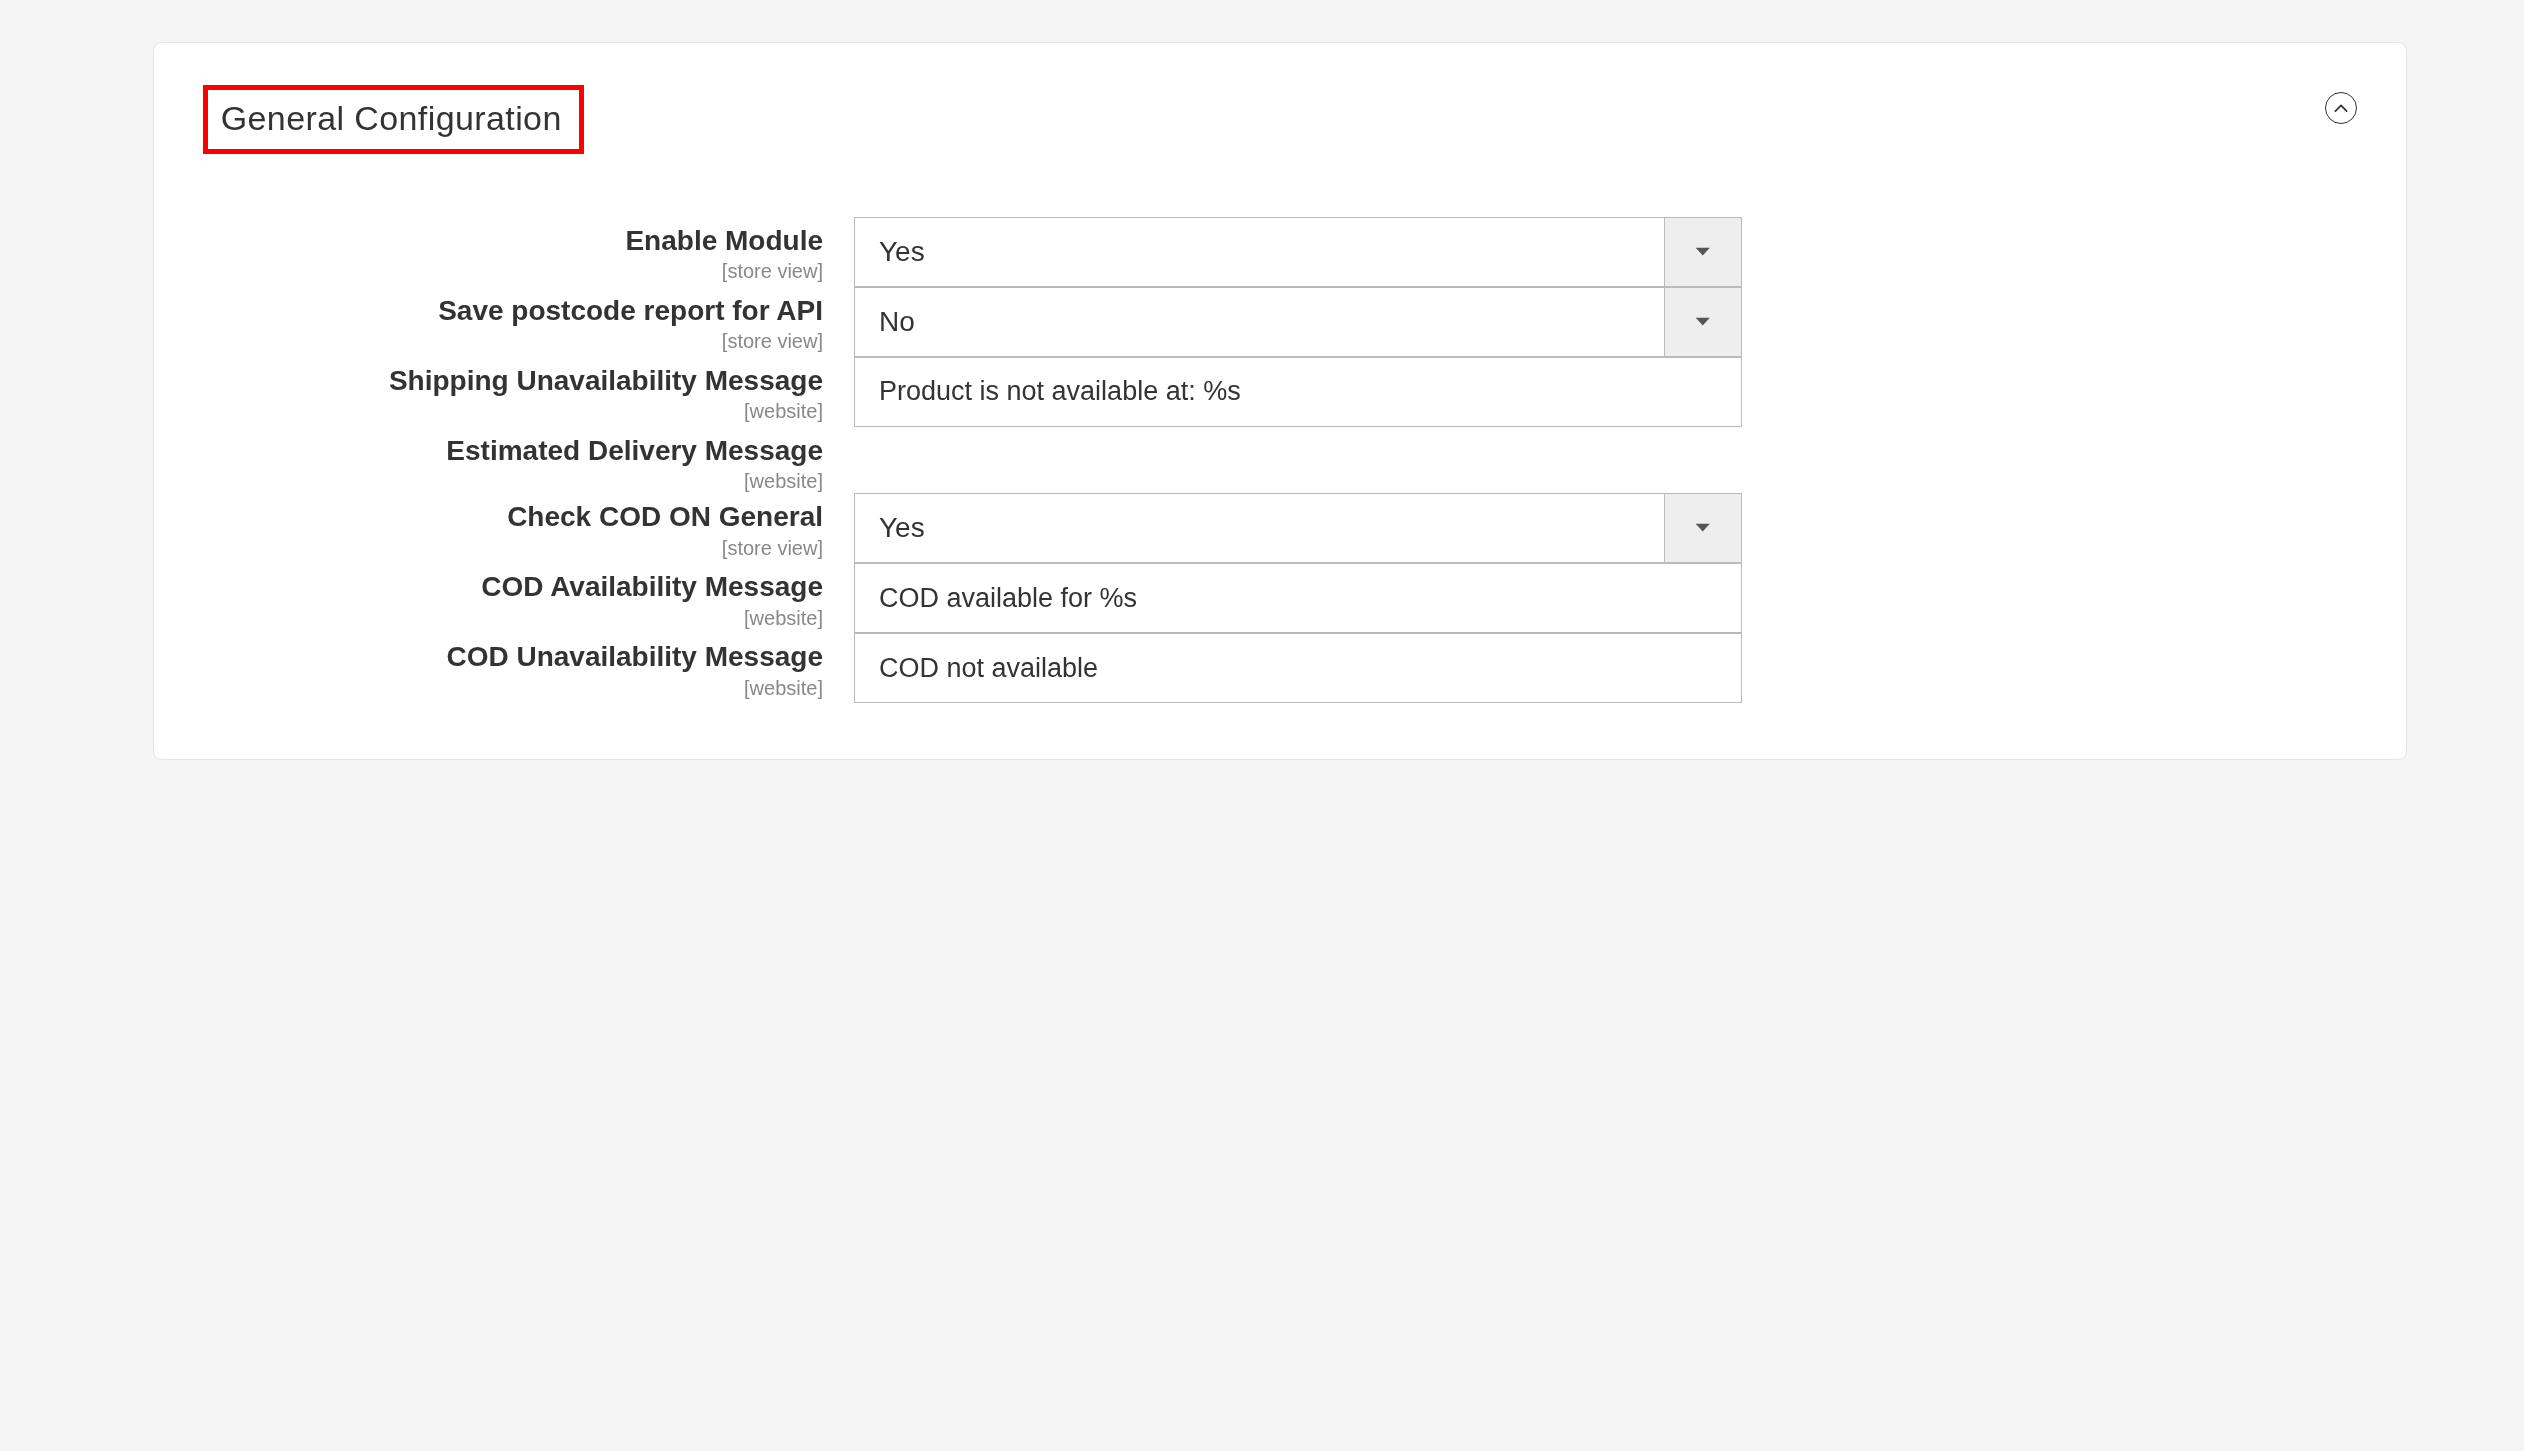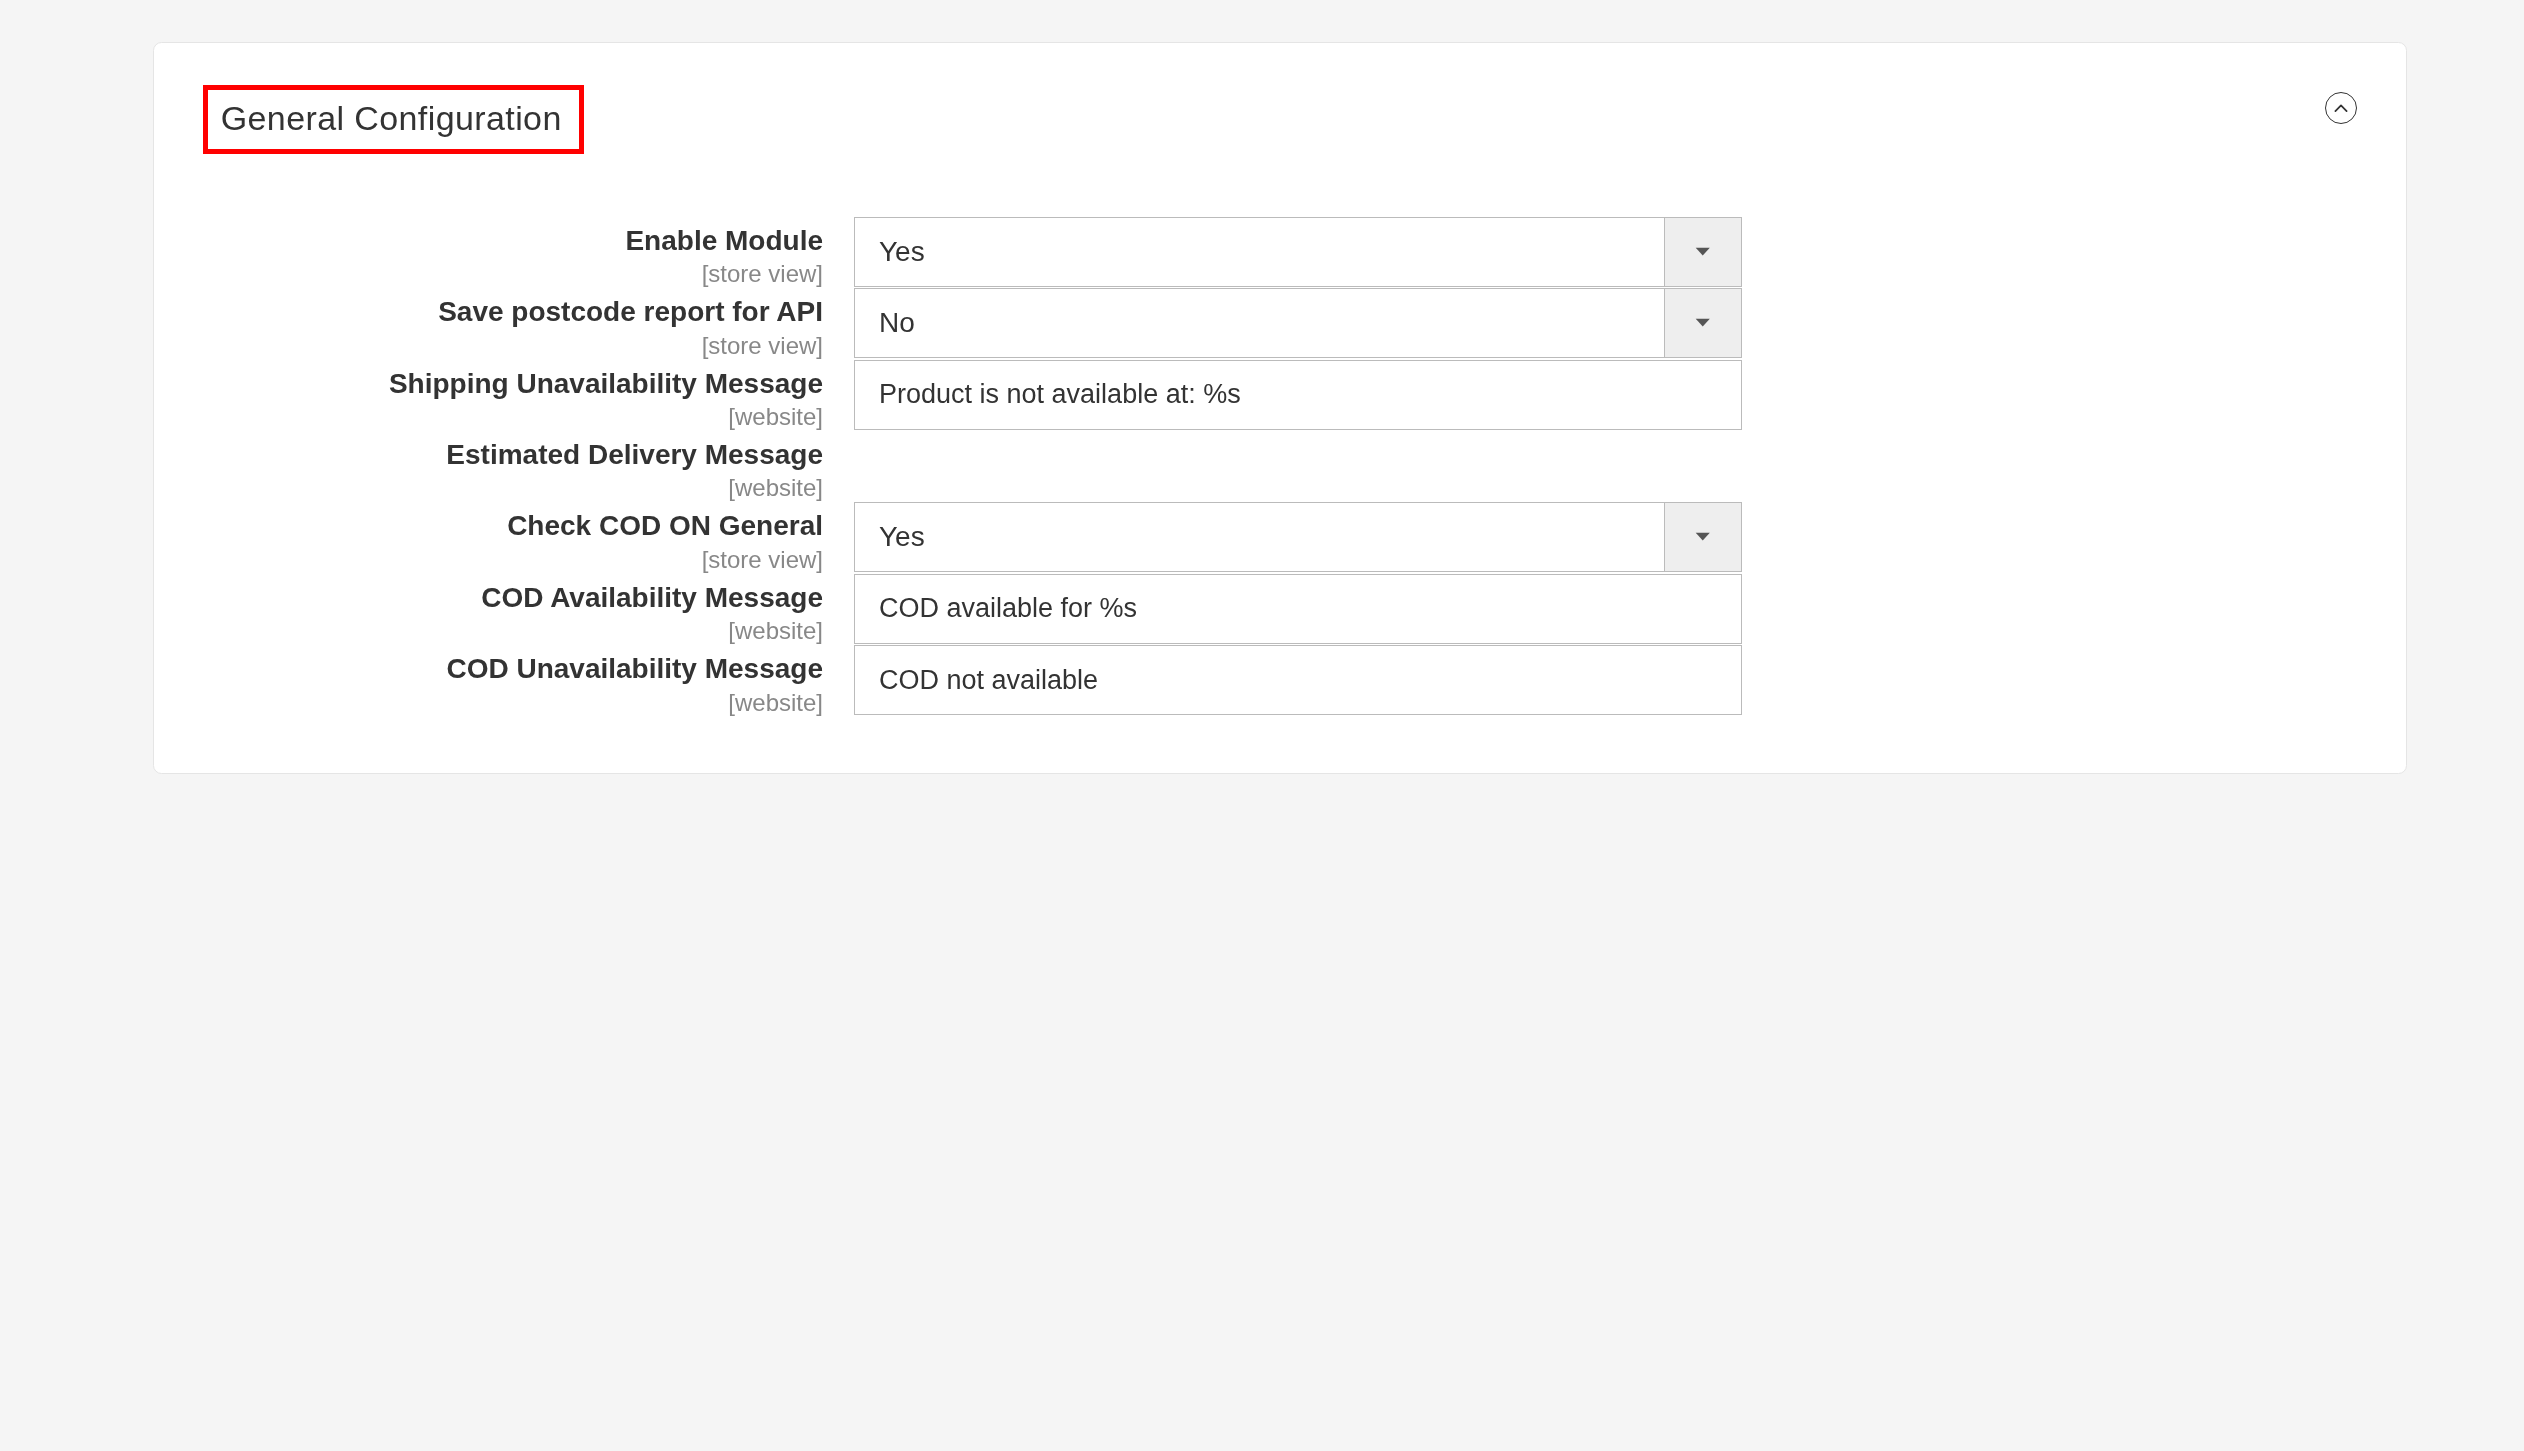--- a/index.html
+++ b/index.html
@@ -73,21 +73,21 @@
       padding-top: 7px;
     }
     .field-label {
       font-size: 28px;
       color: #333333;
       font-weight: 600;
       display: block;
       line-height: 1.2;
     }
     .field-scope {
-      font-size: 24px;
+      font-size: 20px;
       color: #888888;
       font-weight: 400;
       display: block;
       margin-top: 2.8px;
     }
     .input-col {
       width: 888px;
     }
     .select-wrap {
       display: flex;

